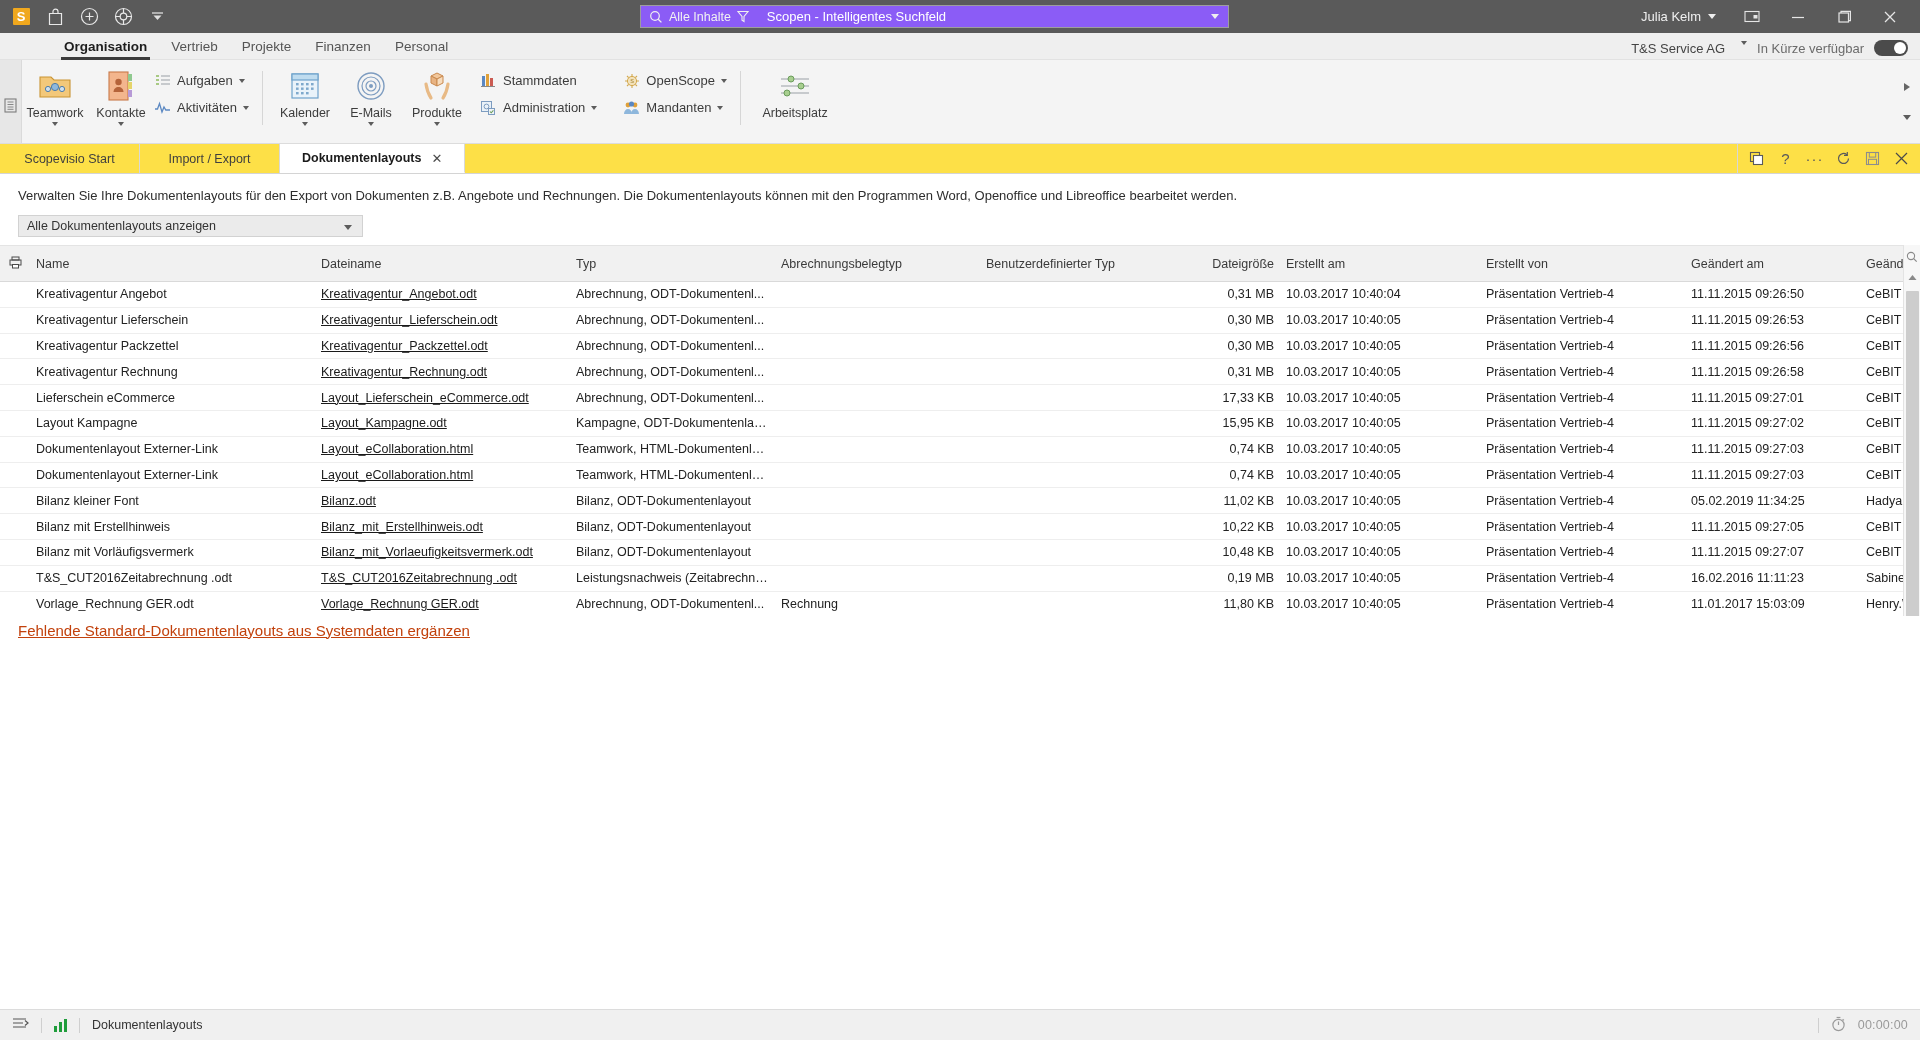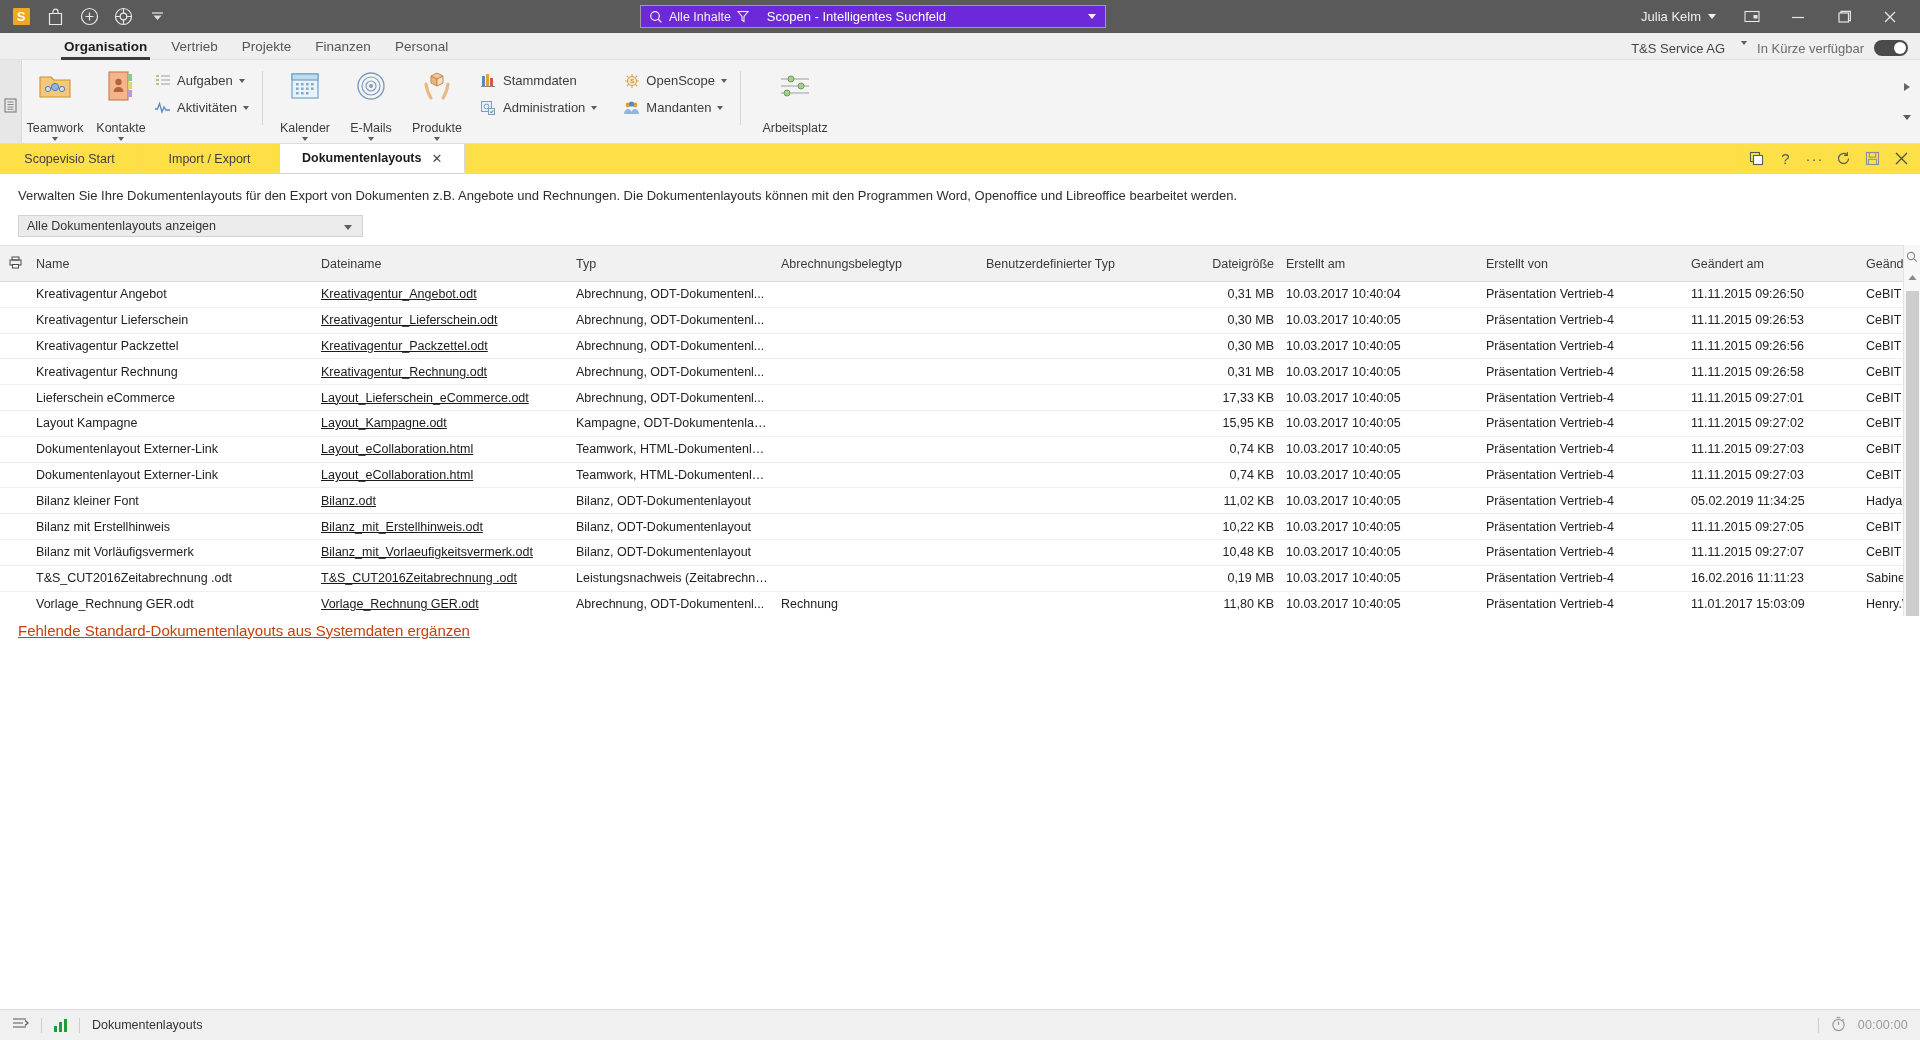--- a/index.html
+++ b/index.html
@@ -25,22 +25,22 @@
   }
   .logo-s {
     width: 17px; height: 17px; background: #f0a81e; color: #fff;
     font-weight: bold; font-size: 13px; display: flex; align-items: center;
     justify-content: center; font-family: "Liberation Sans", sans-serif;
     border-radius: 1px;
   }
   .tb-ico svg { display: block; }
 
   .search-wrap {
-    position: absolute; left: 640px; top: 5px; height: 23px; width: 466px;
-    background: #6d28d9; display: flex; align-items: center; border: 1px solid #9d9d9d;
+    position: absolute; left: 640px; top: 5px; height: 23px; width: 589px;
+    background: #8b5cf6; display: flex; align-items: center; border: 1px solid #9d9d9d;
   }
   .search-scope {
     display: flex; align-items: center; gap: 6px; padding: 0 8px 0 8px;
     height: 100%; color: #f2f2f2; font-size: 12.5px; white-space: nowrap;
   }
   .search-input-area {
     flex: 1; height: 100%; display: flex; align-items: center; padding-left: 10px;
     color: #ffffff; font-size: 13px;
   }
   .search-caret {
@@ -97,21 +97,21 @@
     align-items: flex-start; justify-content: center; padding-top: 38px;
     border-right: 1px solid #dadada;
   }
   .rgroup { display: flex; align-items: flex-start; height: 83px; }
   .rsep { width: 1px; height: 54px; background: #d6d6d6; margin: 11px 9px 0 9px; }
   .rbig {
     width: 66px; display: flex; flex-direction: column; align-items: center;
     padding-top: 7px; cursor: pointer; position: relative;
   }
   .rbig .ic { height: 38px; display: flex; align-items: center; justify-content: center; }
-  .rbig .lb { font-size: 12.5px; color: #3c3c3c; margin-top: 16px; text-align: center; }
+  .rbig .lb { font-size: 12.5px; color: #3c3c3c; margin-top: 1px; text-align: center; }
   .rbig .caret { margin-top: 2px; }
   .rsmall-col { display: flex; flex-direction: column; padding-top: 12px; gap: 10px; }
   .rsmall {
     display: flex; align-items: center; gap: 6px; font-size: 13px; color: #3c3c3c;
     cursor: pointer; white-space: nowrap; padding-right: 4px;
   }
   .rsmall .ic { width: 17px; height: 17px; display: flex; align-items: center; justify-content: center; }
   .ribbon-right {
     margin-left: auto; display: flex; align-items: flex-start; height: 83px;
   }

